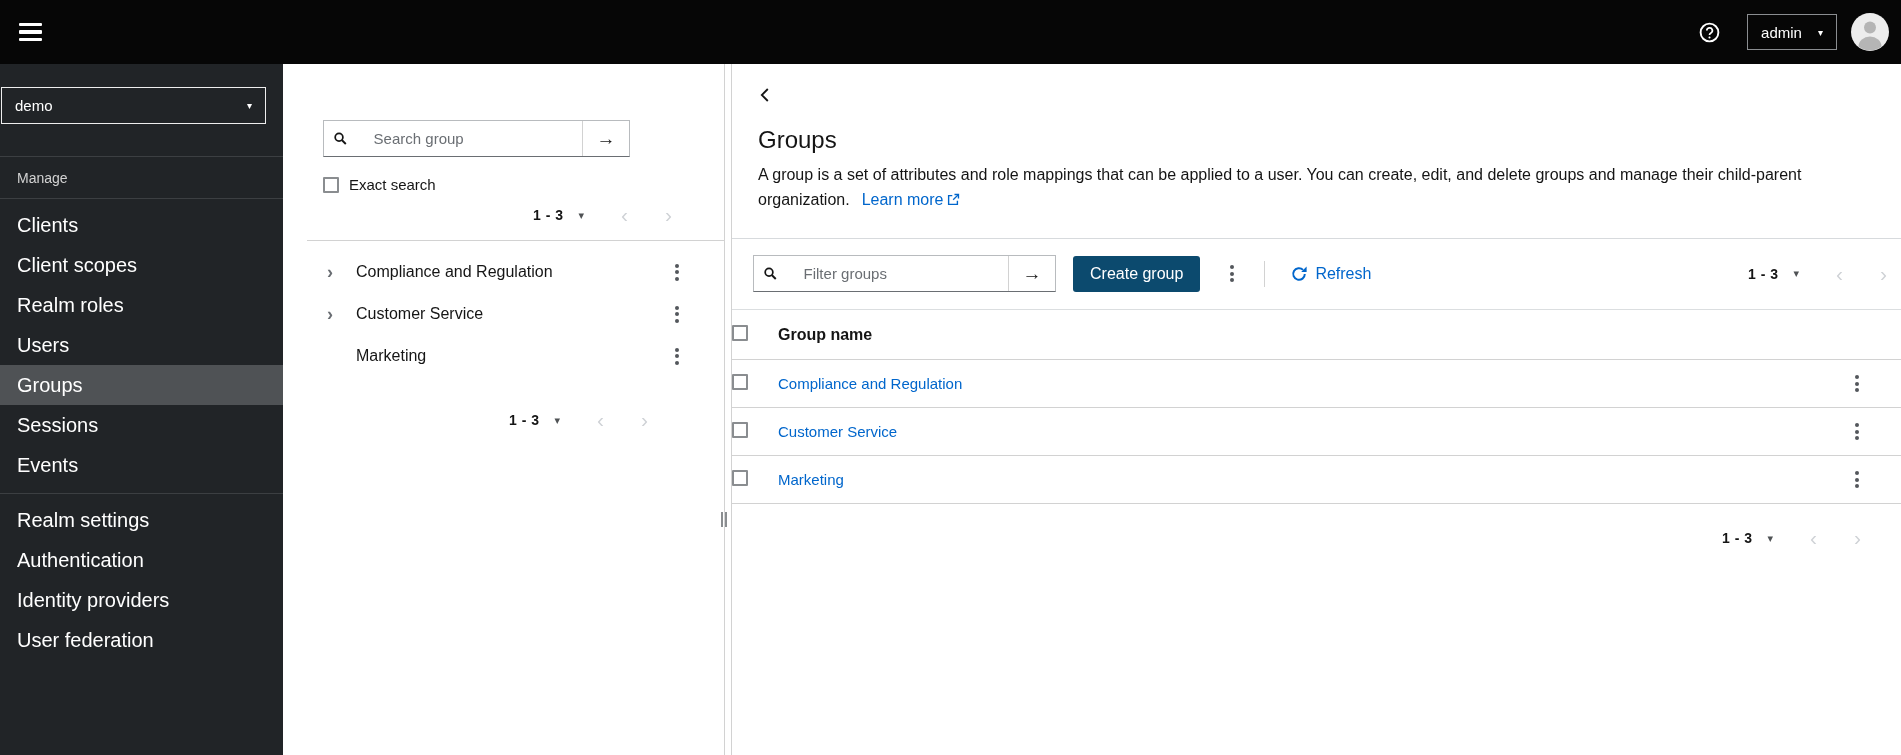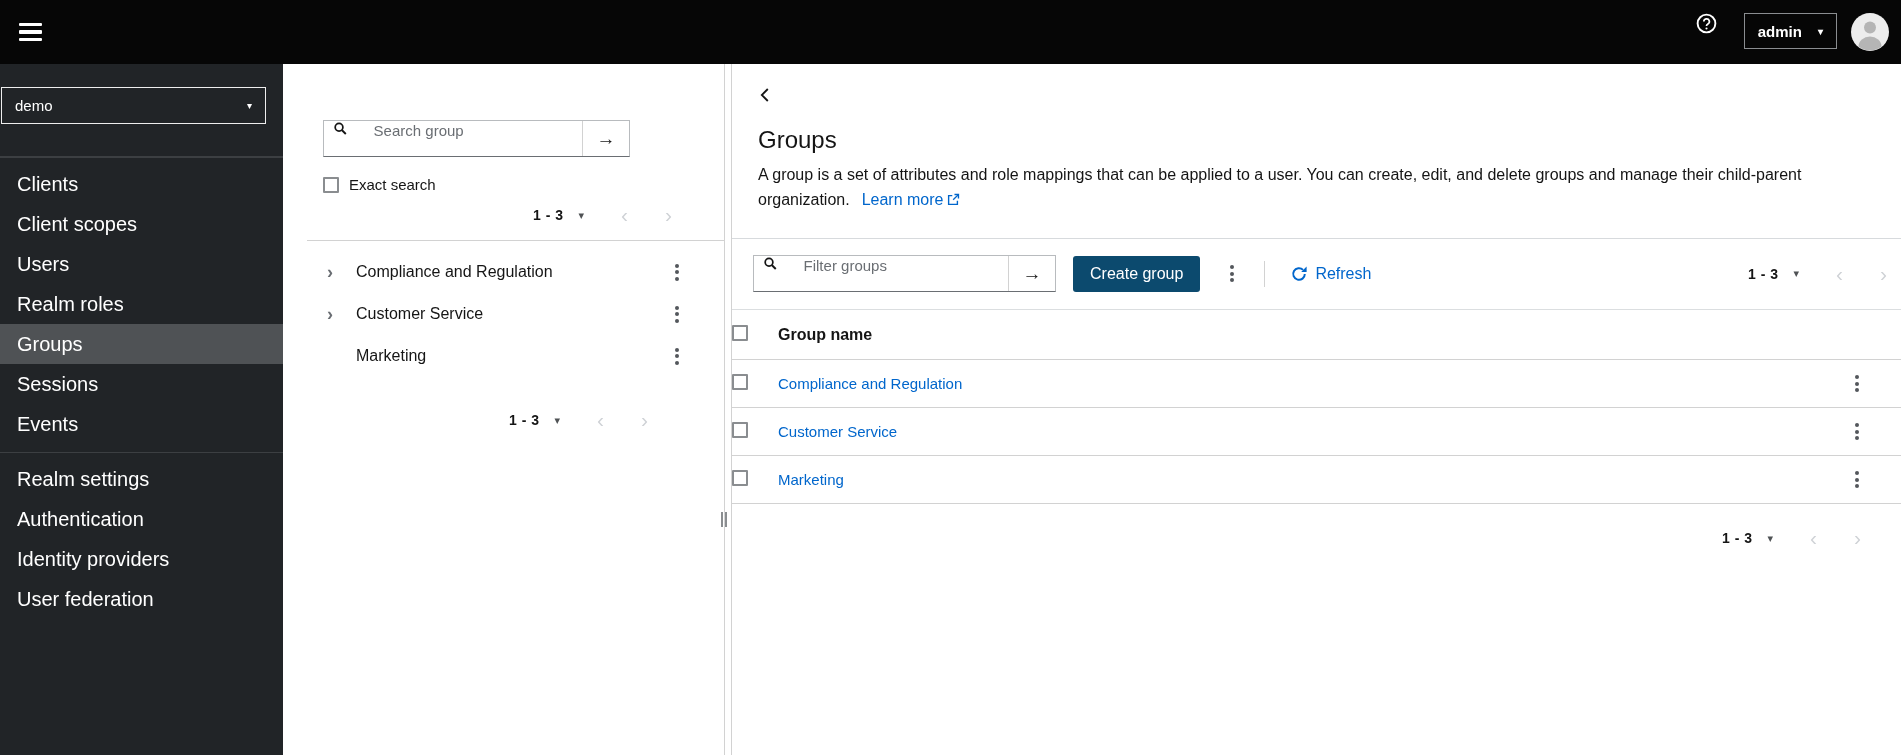--- a/index.html
+++ b/index.html
@@ -11,21 +11,21 @@
 
   
   .topbar {
     position:absolute; top:0; left:0; width:1901px; height:64px;
     background:#060606; display:flex; align-items:center; padding:0 12px 0 19px;
   }
   .burger { width:23px; display:flex; flex-direction:column; gap:4px; cursor:pointer; }
   .burger i { display:block; height:3.5px; background:#fff; border-radius:1px; }
   .brand { display:flex; align-items:center; margin-left:28px; gap:1px; }
   .brand-text { color:#767676; font-weight:700; font-size:21px; letter-spacing:1.5px; }
-  .topbar-right { margin-left:auto; display:flex; align-items:flex-start;font-weight:bold; }
+  .topbar-right { margin-left:auto; display:flex; align-items:center; }
   .help-btn { display:flex; align-items:center; justify-content:center; cursor:pointer; }
   .user-menu {
     margin-left:27px; height:36px; border:1px solid #8a8d90; display:flex;
     align-items:center; padding:0 13px; color:#fff; font-size:15px; gap:16px; cursor:pointer;
   }
   .caret-w { color:#fff; font-size:10px; }
   .avatar { margin-left:14px; cursor:pointer; display:flex; }
 
   
   .sidebar {
@@ -44,21 +44,21 @@
   .nav-item { height:40px; line-height:40px; padding-left:17px; font-size:20px; color:#fff; cursor:pointer; }
   .nav-item.selected { background:#4f5255; }
   .cfg-label { margin-top:30px; }
 
   
   .mid-panel { position:absolute; top:64px; left:283px; width:441px; height:691px; background:#fff; }
   .search-group {
     margin:56px 0 0 40px; width:307px; height:37px; display:flex;
     border:1px solid #b8bbbe; border-bottom-color:#6a6e73; background:#fff;
   }
-  .search-box { flex:1; display:flex; align-items:flex-start; gap:25px; padding:0 10px; min-width:0; }
+  .search-box { flex:1; display:flex; align-items:center; gap:25px; padding:0 10px; min-width:0; }
   .search-box input { border:none; outline:none; font-size:15px; width:100%; color:#151515; font-family:"Liberation Sans",sans-serif; }
   .search-box input::placeholder { color:#6a6e73; }
   .search-submit {
     width:47px; border-left:1px solid #d2d2d2; display:flex; align-items:center;
     justify-content:center; background:#fff; cursor:pointer; font-size:19px; color:#151515;
   }
   .exact-row { margin:19px 0 0 40px; display:flex; align-items:center; gap:10px; font-size:15px; }
   .cb {
     appearance:none; -webkit-appearance:none; width:16px; height:16px; margin:0;
     border:2px solid #8a8d90; background:#fff; border-radius:1px; cursor:pointer; flex:0 0 auto;
@@ -152,26 +152,27 @@
 </header>
 
 <nav class="sidebar">
   <div class="realm-select">
     <span>demo</span>
     <span class="caret-w">▾</span>
   </div>
 
   <div class="sidenav">
     <hr class="nav-hr">
+    <div class="nav-section-label">Manage</div>
     <hr class="nav-hr">
     <ul class="nav-list">
       <li class="nav-item">Clients</li>
       <li class="nav-item">Client scopes</li>
+      <li class="nav-item">Realm roles</li>
       <li class="nav-item">Users</li>
-      <li class="nav-item">Realm roles</li>
       <li class="nav-item selected">Groups</li>
       <li class="nav-item">Sessions</li>
       <li class="nav-item">Events</li>
     </ul>
     <hr class="nav-hr">
     <ul class="nav-list">
       <li class="nav-item">Realm settings</li>
       <li class="nav-item">Authentication</li>
       <li class="nav-item">Identity providers</li>
       <li class="nav-item">User federation</li>

